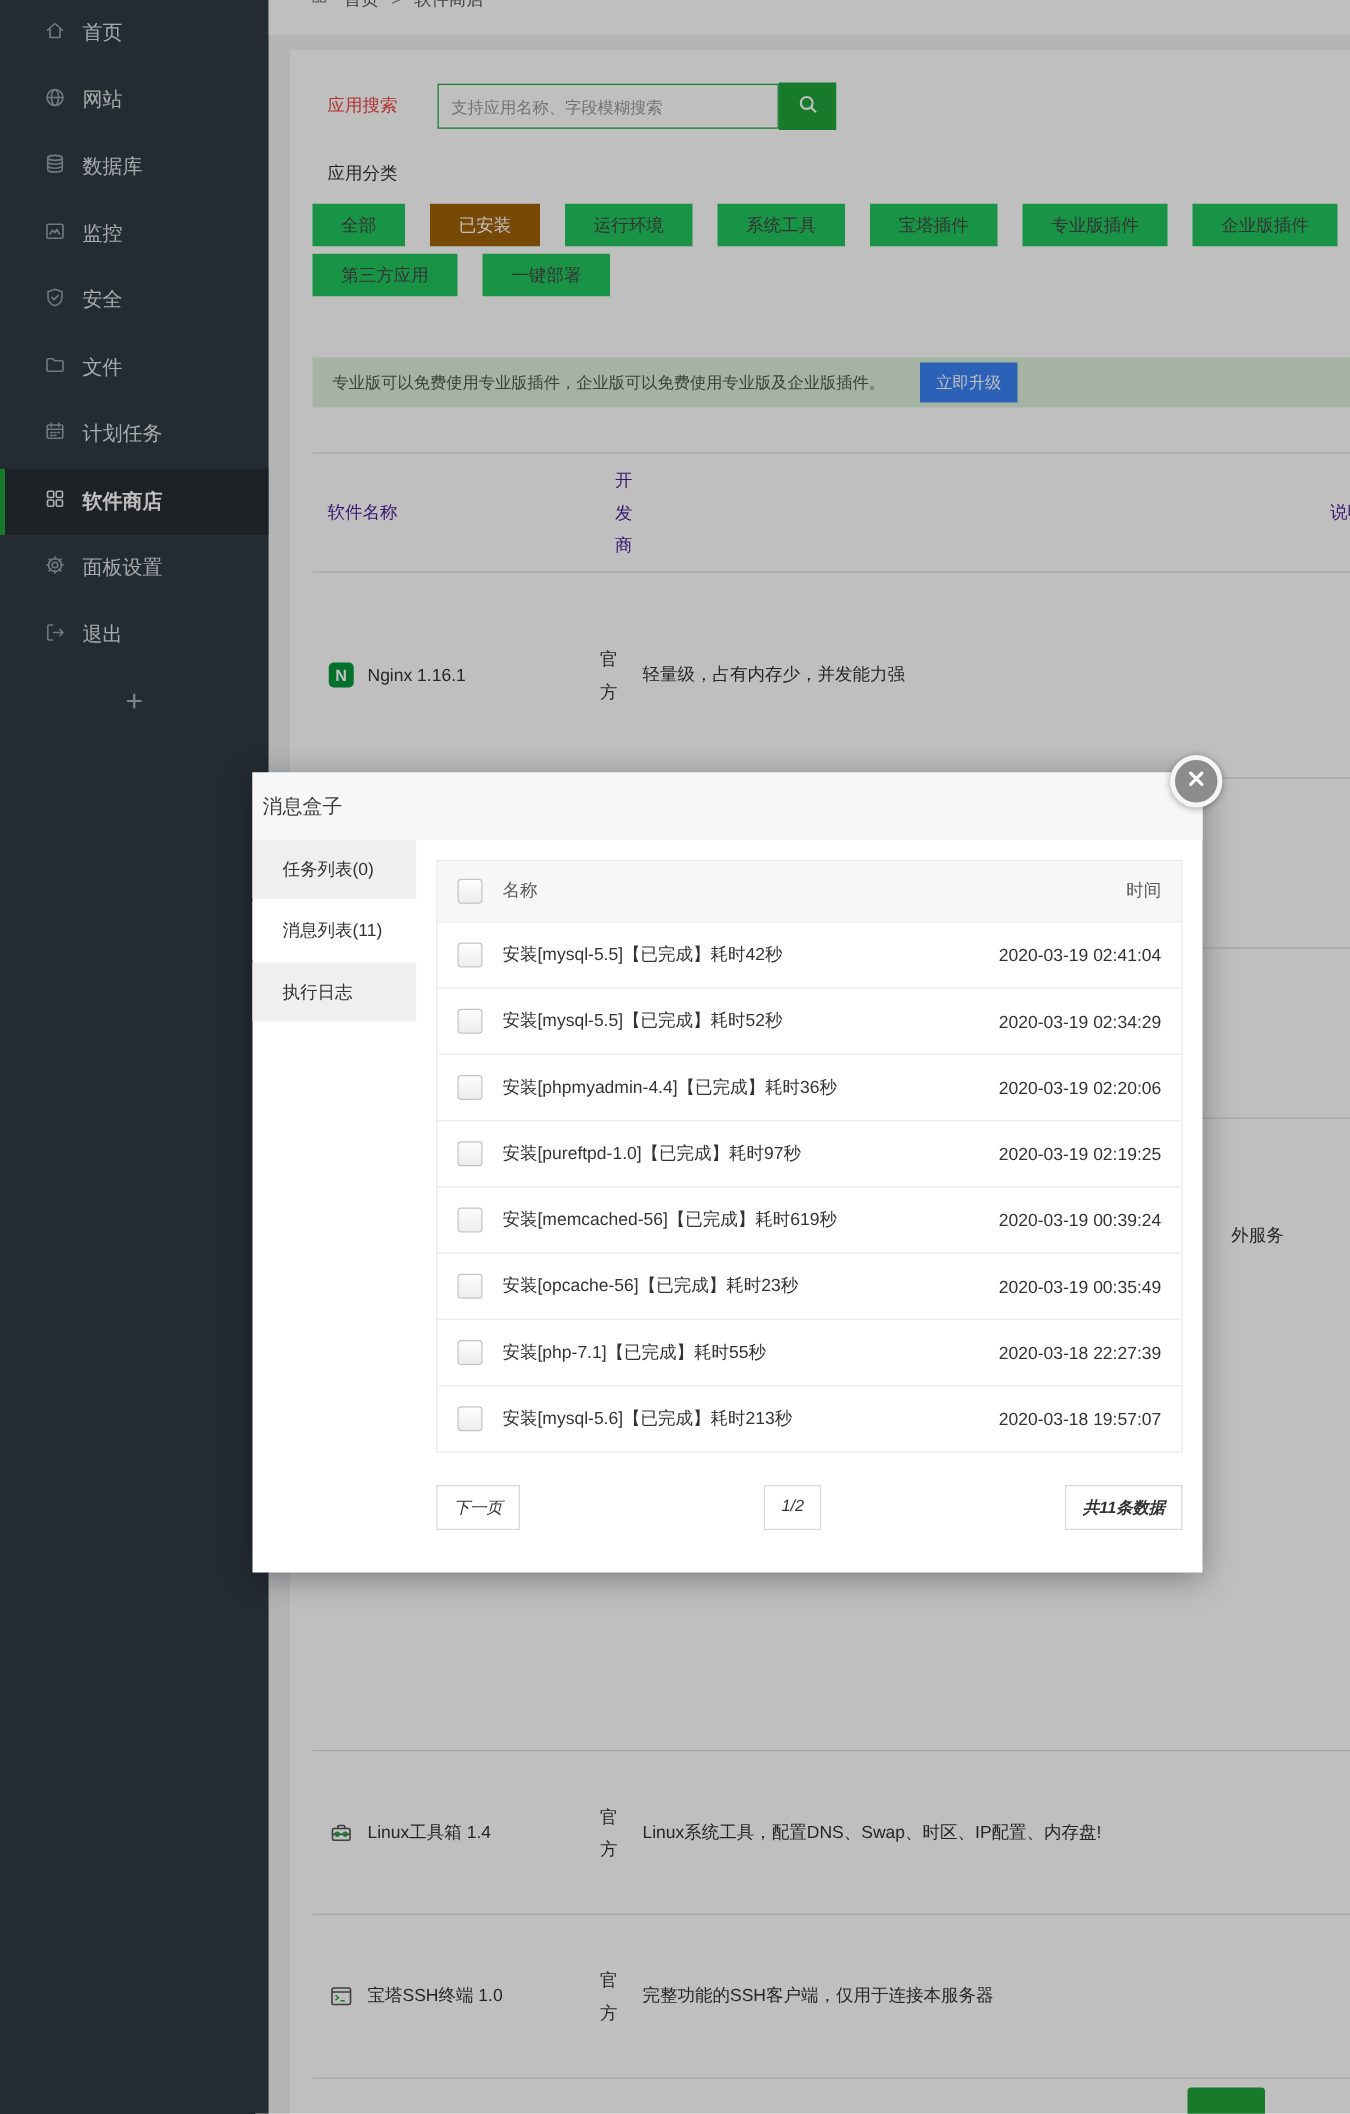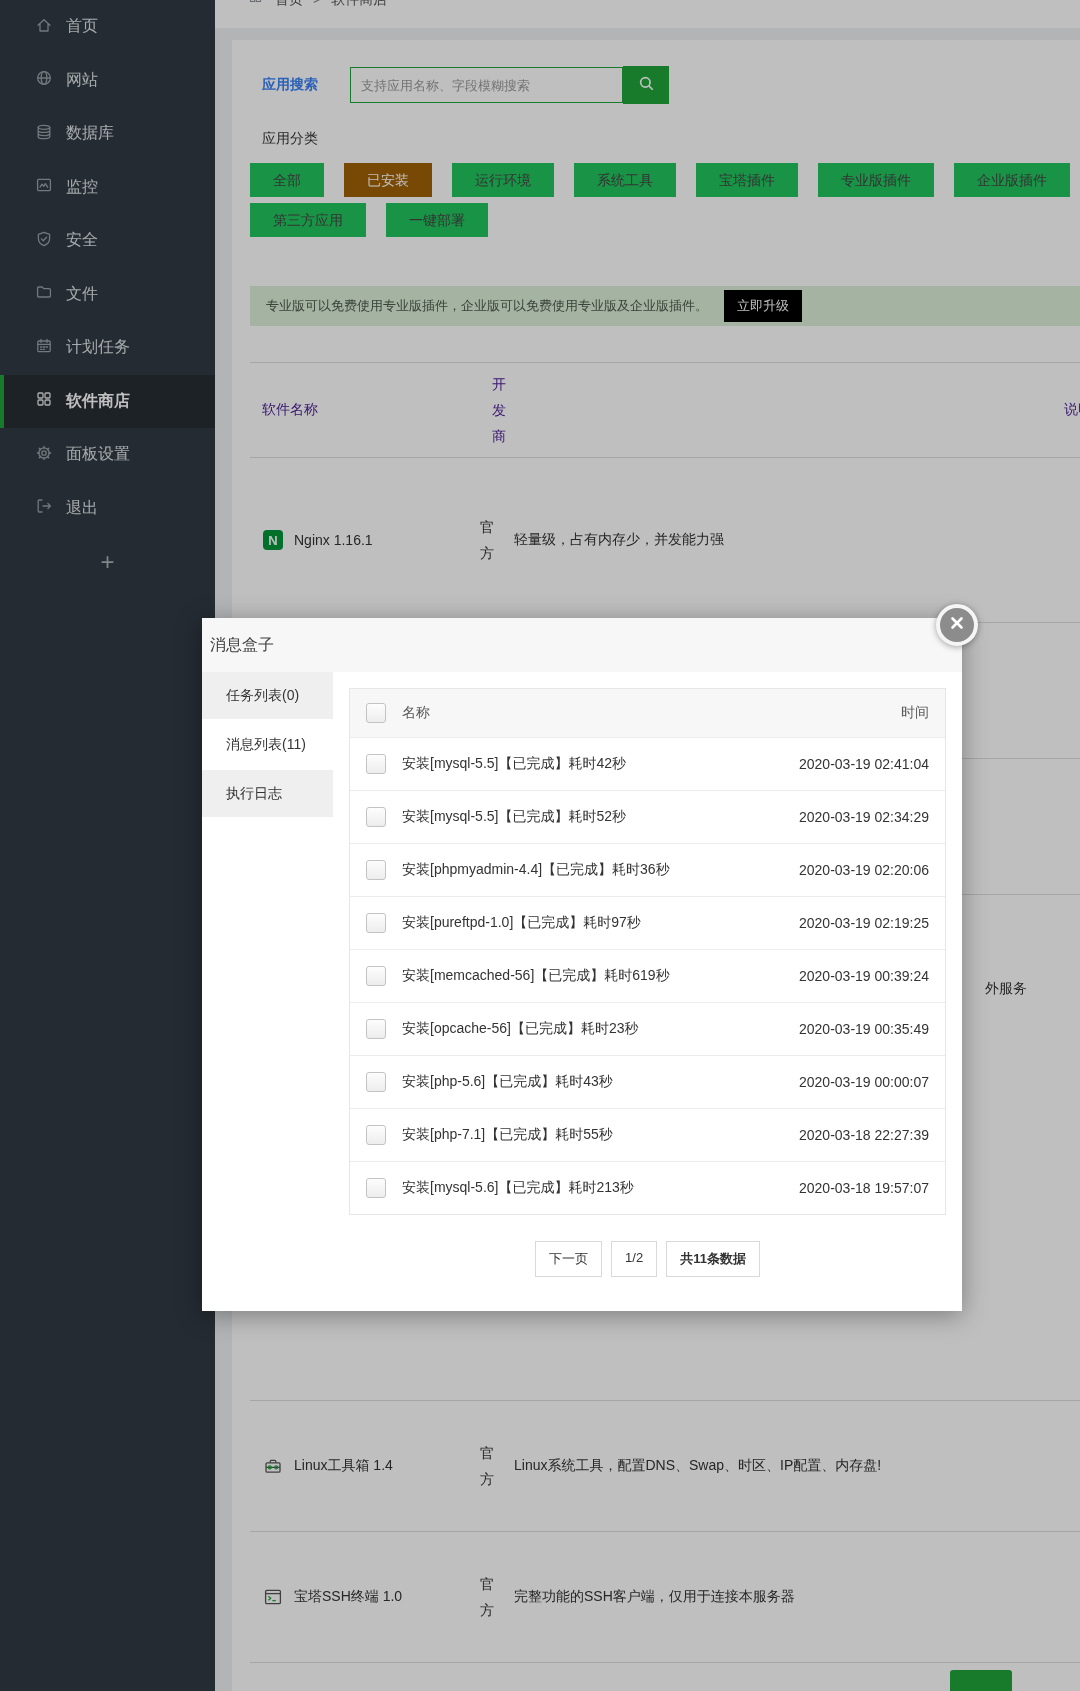--- a/index.html
+++ b/index.html
@@ -20,34 +20,34 @@
   .side-plus{height:53px;display:flex;align-items:center;justify-content:center;color:#aab3ba;font-size:24px;cursor:pointer;}
   
   .main{position:absolute;left:215px;top:0;right:0;height:100%;background:#eef0f2;z-index:1;}
   .topbar{background:#fff;height:28px;position:relative;overflow:hidden;}
   .topbar .bc{position:absolute;top:-11px;left:33px;display:flex;align-items:center;color:#555;font-size:14px;line-height:20px;}
   .bc .bc-sep{margin:0 10px;color:#888;}
   .bc svg{stroke:#8a9198;fill:none;stroke-width:1.3;margin-right:12px;}
   .card{position:absolute;left:17px;top:40px;width:878px;background:#ffffff;padding:26px 18px 0 18px;box-sizing:border-box;height:1900px;}
   
   .search-row{display:flex;align-items:center;height:38px;}
-  .search-row .s-label{font-size:14px;color:#3b82f6;margin-right:32px;margin-left:12px;font-weight:bold;}
+  .search-row .s-label{font-size:14px;color:#ef4444;margin-right:32px;margin-left:12px;}
   .search-input{width:273px;height:36px;border:1px solid #20a53a;box-sizing:border-box;padding:0 10px;font-size:13px;color:#333;outline:none;font-family:inherit;}
   .search-input::placeholder{color:#9a9a9a;}
   .search-btn{width:46px;height:38px;background:#20a53a;border:none;display:flex;align-items:center;justify-content:center;cursor:pointer;}
   .search-btn svg{stroke:#fff;fill:none;stroke-width:1.8;}
   
   .cat-label{font-size:14px;color:#333;margin:26px 0 0 12px;height:18px;}
   .chips{display:flex;flex-wrap:wrap;column-gap:20px;row-gap:6px;margin-top:15px;}
   .chip{height:34px;line-height:34px;padding:0 23px;background:#22c55e;color:#454545;font-size:14px;cursor:pointer;white-space:nowrap;}
   .chip.active{background:#a16207;color:#fff;}
   
   .notice{margin-top:49px;height:40px;background:#ddf0d8;display:flex;align-items:center;padding:0 16px;}
   .notice .n-text{font-size:13px;color:#4c5a4c;}
-  .notice .n-btn{margin-left:16px;background:#000000;color:#fff;font-size:13px;padding:7px 13px;border:none;cursor:pointer;}
+  .notice .n-btn{margin-left:28px;background:#3b82f6;color:#fff;font-size:13px;padding:7px 13px;border:none;cursor:pointer;}
   
   .soft-table{margin-top:36px;border-top:1px solid #dcdcdc;border-bottom:1px solid #dcdcdc;}
   .srow{display:flex;border-bottom:1px solid #dcdcdc;align-items:center;}
   .srow:last-child{border-bottom:none;}
   .srow.head{align-items:center;height:94px;color:#454545;}
   .c-name{width:230px;padding-left:12px;box-sizing:border-box;display:flex;align-items:center;font-size:14px;color:#333;}
   .c-dev{width:26px;font-size:14px;color:#333;line-height:26px;word-break:break-all;}
   .c-desc{flex:1;padding-left:8px;font-size:14px;color:#333;}
   .srow.head .c-name,.srow.head .c-dev,.srow.head .c-desc{color:#4c1d95;text-align:right;}
   .r-app{height:164px;}
@@ -69,21 +69,21 @@
   .m-tabs{width:131px;flex:none;}
   .m-tab{height:47px;margin-bottom:2px;background:#efefef;display:flex;align-items:center;padding-left:24px;font-size:14px;color:#333;cursor:pointer;}
   .m-tab.active{background:#ffffff;}
   .m-content{flex:1;padding:16px 16px 34px 16px;}
   .msg-table{border:1px solid #e6e6e6;}
   .msg-hrow{height:48px;background:#f7f7f7;display:flex;align-items:center;padding:0 16px;font-size:14px;color:#5a5a5a;}
   .msg-row{height:52px;display:flex;align-items:center;padding:0 16px;border-top:1px solid #ececec;font-size:14px;color:#333;background:#fff;}
   .cbx{width:18px;height:18px;border:1px solid #c3c3c3;border-radius:3px;background:linear-gradient(#fdfdfd,#ededed);flex:none;cursor:pointer;}
   .msg-name{margin-left:16px;}
   .msg-time{margin-left:auto;}
-  .m-pager{display:flex;justify-content:center;margin-top:26px;column-gap:9px;}
+  .m-pager{display:flex;justify-content:space-between;margin-top:26px;column-gap:9px;font-style:italic;}
   .pg{border:1px solid #d9d9d9;background:#fff;font-size:13px;color:#333;padding:8px 13px;cursor:pointer;}
   .pg.total{font-weight:bold;}
 </style>
 </head>
 <body>
 
 <aside class="sidebar">
   <div class="side-item">
     <span><svg width="18" height="18" viewBox="0 0 18 18">
           <path d="M3 9.2 9 3.8l6 5.4M5 8.2V15h8V8.2"></path>
@@ -338,25 +338,20 @@
               <span class="msg-name">安装[memcached-56]【已完成】耗时619秒</span>
               <span class="msg-time">2020-03-19 00:39:24</span>
             </div>
 
             <div class="msg-row">
               <span class="cbx"></span>
               <span class="msg-name">安装[opcache-56]【已完成】耗时23秒</span>
               <span class="msg-time">2020-03-19 00:35:49</span>
             </div>
 
-            <div class="msg-row">
-              <span class="cbx"></span>
-              <span class="msg-name">安装[php-5.6]【已完成】耗时43秒</span>
-              <span class="msg-time">2020-03-19 00:00:07</span>
-            </div>
 
             <div class="msg-row">
               <span class="cbx"></span>
               <span class="msg-name">安装[php-7.1]【已完成】耗时55秒</span>
               <span class="msg-time">2020-03-18 22:27:39</span>
             </div>
 
             <div class="msg-row">
               <span class="cbx"></span>
               <span class="msg-name">安装[mysql-5.6]【已完成】耗时213秒</span>

